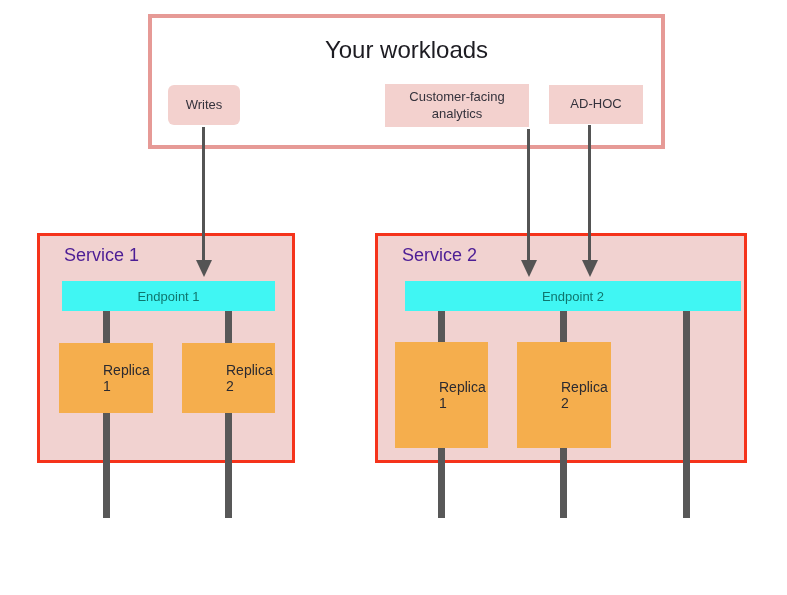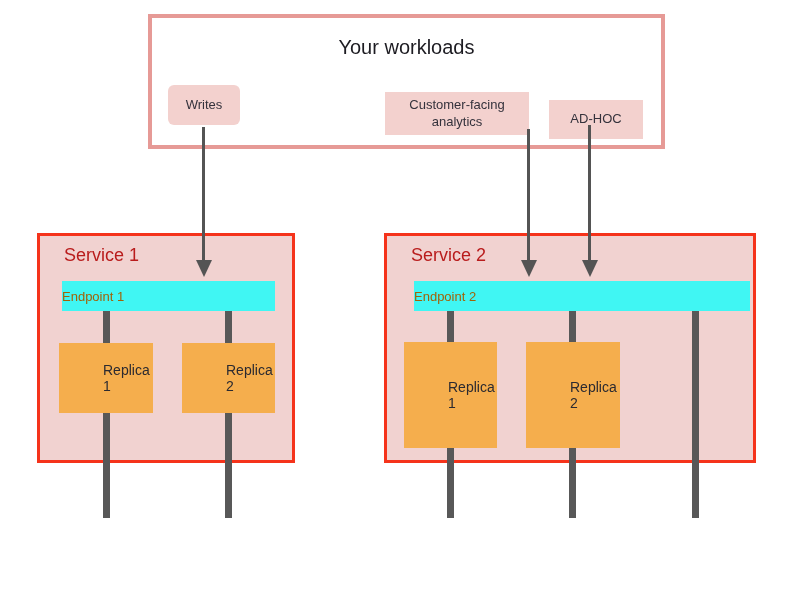--- a/index.html
+++ b/index.html
@@ -6,34 +6,34 @@
   .canvas {
     position:relative; width:787px; height:595px; background:#ffffff;
     font-family:"Liberation Sans","DejaVu Sans",sans-serif; overflow:hidden;
   }
   .abs { position:absolute; box-sizing:border-box; }
 
   
   .wl-box { left:148px; top:14px; width:517px; height:135px;
             border:4px solid #e69a96; background:#ffffff; }
   .wl-title { left:0; right:0; top:18px; text-align:center;
-              font-size:20px; color:#1d1c22; }
+              font-size:24px; color:#1d1c22; }
   .chip { background:#f3d1ce; display:flex; align-items:center; justify-content:center;
           text-align:center; font-size:13px; line-height:1.3; color:#34323c; }
   .chip-writes { left:16px; top:67px; width:72px; height:40px;border-radius:6px; }
-  .chip-cf     { left:233px; top:74px; width:144px; height:43px; padding:0 24px; }
-  .chip-adhoc  { left:397px; top:82px; width:94px; height:39px; }
+  .chip-cf     { left:233px; top:66px; width:144px; height:43px; padding:0 24px; }
+  .chip-adhoc  { left:397px; top:67px; width:94px; height:39px; }
 
   
   .service { border:3px solid #f5331b; background:#f1d2d0; }
   .service-1 { left:37px;  top:233px; width:258px; height:230px; }
-  .service-2 { left:384px; top:233px; width:372px; height:230px; }
-  .service-label { left:24px; top:9px; font-size:18px; color:#b91c1c; }
-  .endpoint { background:#40f6f3; display:flex; align-items:center; 
-              font-size:13px; color:#a16207; }
+  .service-2 { left:375px; top:233px; width:372px; height:230px; }
+  .service-label { left:24px; top:9px; font-size:18px; color:#4c1d95; }
+  .endpoint { background:#40f6f3; display:flex; align-items:center; justify-content:center;
+              font-size:13px; color:#0f766e; }
   .endpoint-1 { left:22px; top:45px; width:213px; height:30px; }
   .endpoint-2 { left:19px; top:45px; width:336px; height:30px;margin-left:8px; }
   .replica { background:#f5ae4d; display:flex; align-items:center; justify-content:center;
              font-size:14px; color:#2b2a30;padding-left:44px; }
   .s1-r1 { left:19px;  top:107px; width:94px; height:70px; }
   .s1-r2 { left:142px; top:107px; width:93px; height:70px; }
   .s2-r1 { left:17px;  top:106px; width:93px; height:106px; }
   .s2-r2 { left:139px; top:106px; width:94px; height:106px; }
   .s2-r3 { left:262px; top:106px; width:93px; height:106px; }
 

